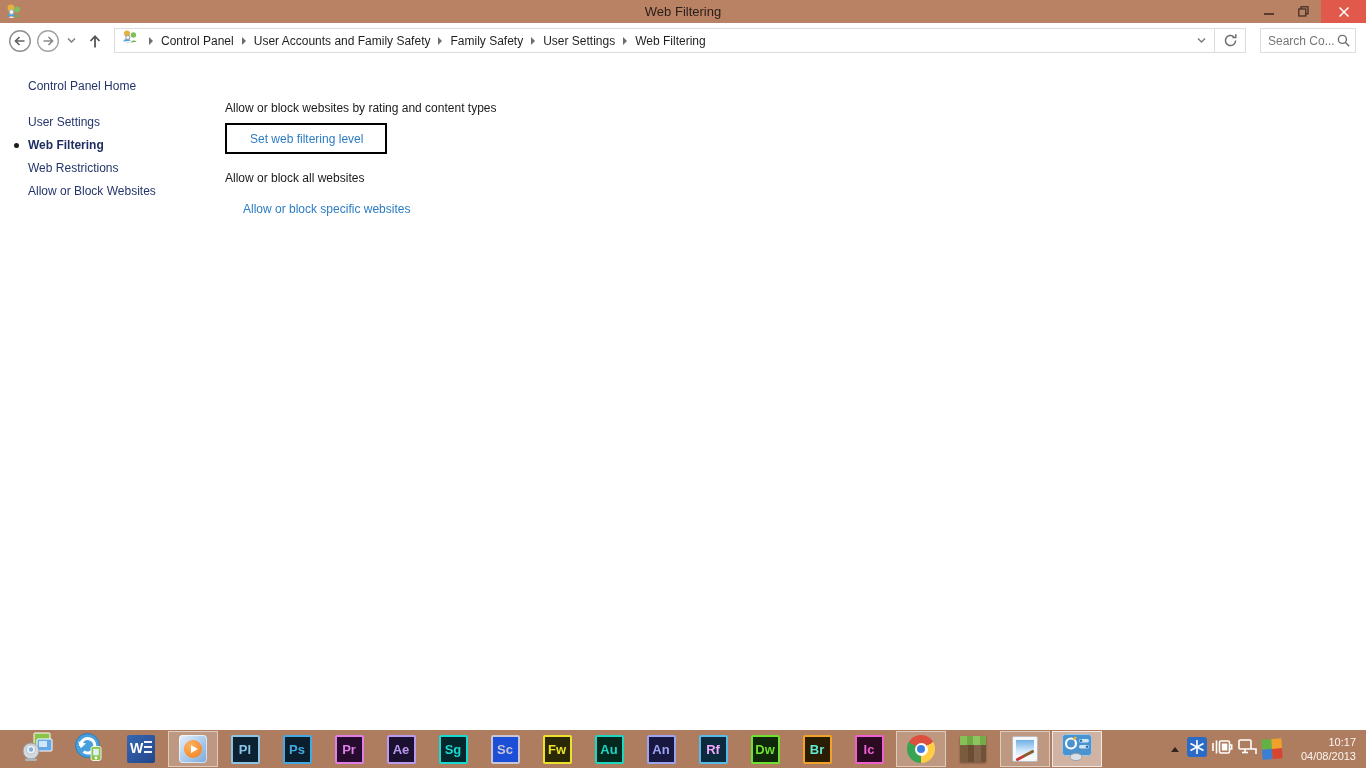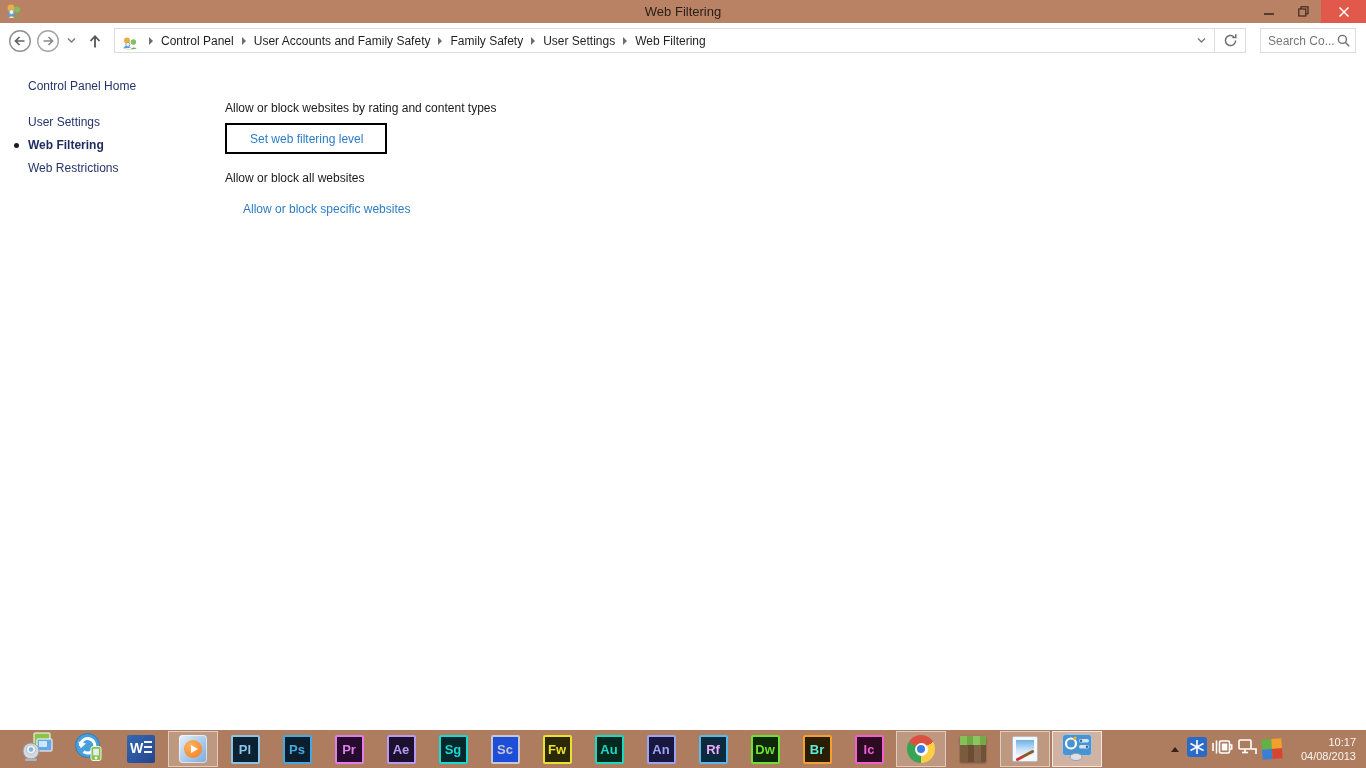--- a/index.html
+++ b/index.html
@@ -11,21 +11,21 @@
   .win-title { position:absolute; left:0; right:0; text-align:center; font-size:13px; color:#2a201a; }
   .win-controls { position:absolute; right:0; top:0; height:23px; display:flex; }
   .win-btn { width:35px; height:23px; display:flex; align-items:center; justify-content:center; }
   .win-btn.close { width:45px; background:#e0594b; }
 
   
   .navbar { position:absolute; left:0; top:23px; width:1366px; height:35px; background:#fff; display:flex; align-items:center; padding:0 10px 0 8px; }
   .nav-circle { width:24px; height:24px; display:flex; align-items:center; justify-content:center; margin-right:4px; }
   .nav-chev { width:14px; height:24px; display:flex; align-items:center; justify-content:center; margin-right:6px; }
   .nav-up { width:22px; height:24px; display:flex; align-items:center; justify-content:center; margin-right:8px; }
-  .crumb-strip { flex:1; height:25px; border:1px solid #dcdcdc; display:flex; align-items:flex-end; background:#fff; }
+  .crumb-strip { flex:1; height:25px; border:1px solid #dcdcdc; display:flex; align-items:flex-start; background:#fff; }
   .crumb-ico { margin:0 2px 0 6px; }
   .crumbs { display:flex; align-items:center; height:100%; flex:1; overflow:hidden; }
   .crumb { display:flex; align-items:center; height:100%; }
   .crumb-sep { width:0; height:0; border-left:4px solid #6d6d6d; border-top:4px solid transparent; border-bottom:4px solid transparent; margin:0 8px; }
   .crumb-label { font-size:12px; color:#1f1f1f; white-space:nowrap; }
   .crumb-dd { width:26px; height:100%; display:flex; align-items:center; justify-content:center; border-right:1px solid #dcdcdc; }
   .crumb-refresh { width:30px; height:100%; display:flex; align-items:center; justify-content:center; }
   .searchbox { width:96px; height:25px; border:1px solid #dcdcdc; margin-left:14px; display:flex; align-items:center; padding:0 5px 0 7px; }
   .searchbox input { border:none; outline:none; flex:1; width:60px; font-size:12px; color:#444; font-family:"Liberation Sans",sans-serif; }
   .searchbox input::placeholder { color:#767676; }
@@ -222,20 +222,24 @@
     <div class="side-item side-active">
       <span class="bullet"></span>
       <span>Web Filtering</span>
     </div>
 
     <div class="side-item">
       
       <span>Web Restrictions</span>
     </div>
 
+    <div class="side-item">
+      
+      <span>Allow or Block Websites</span>
+    </div>
   </div>
 
 <div class="main">
 
 
   <div class="section-label s1">Allow or block websites by rating and content types</div>
 
   <div class="filter-btn">Set web filtering level</div>
 
   <div class="section-label s2">Allow or block all websites</div>

